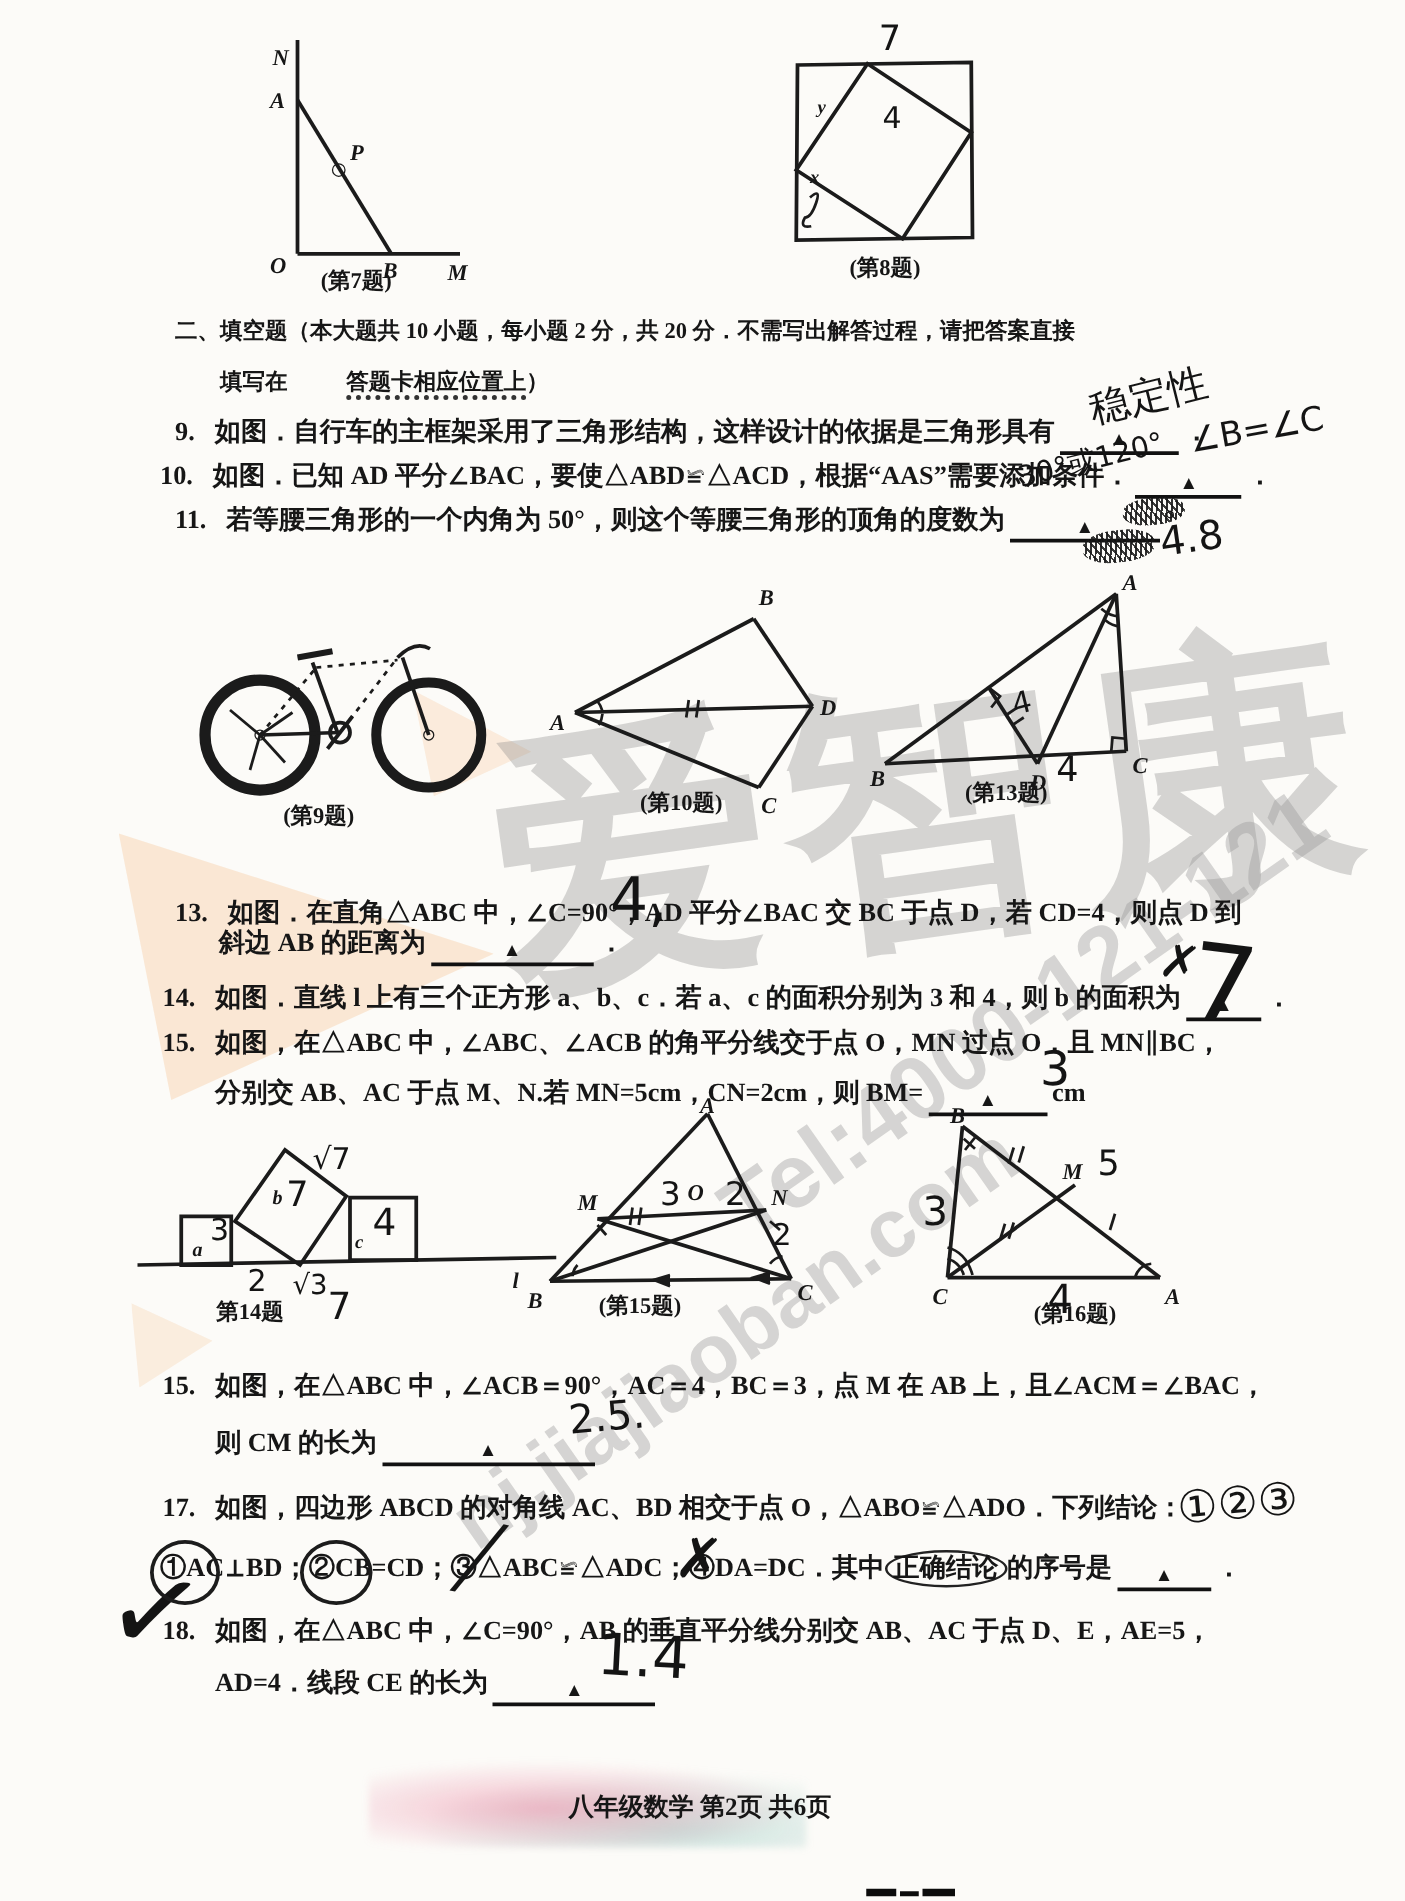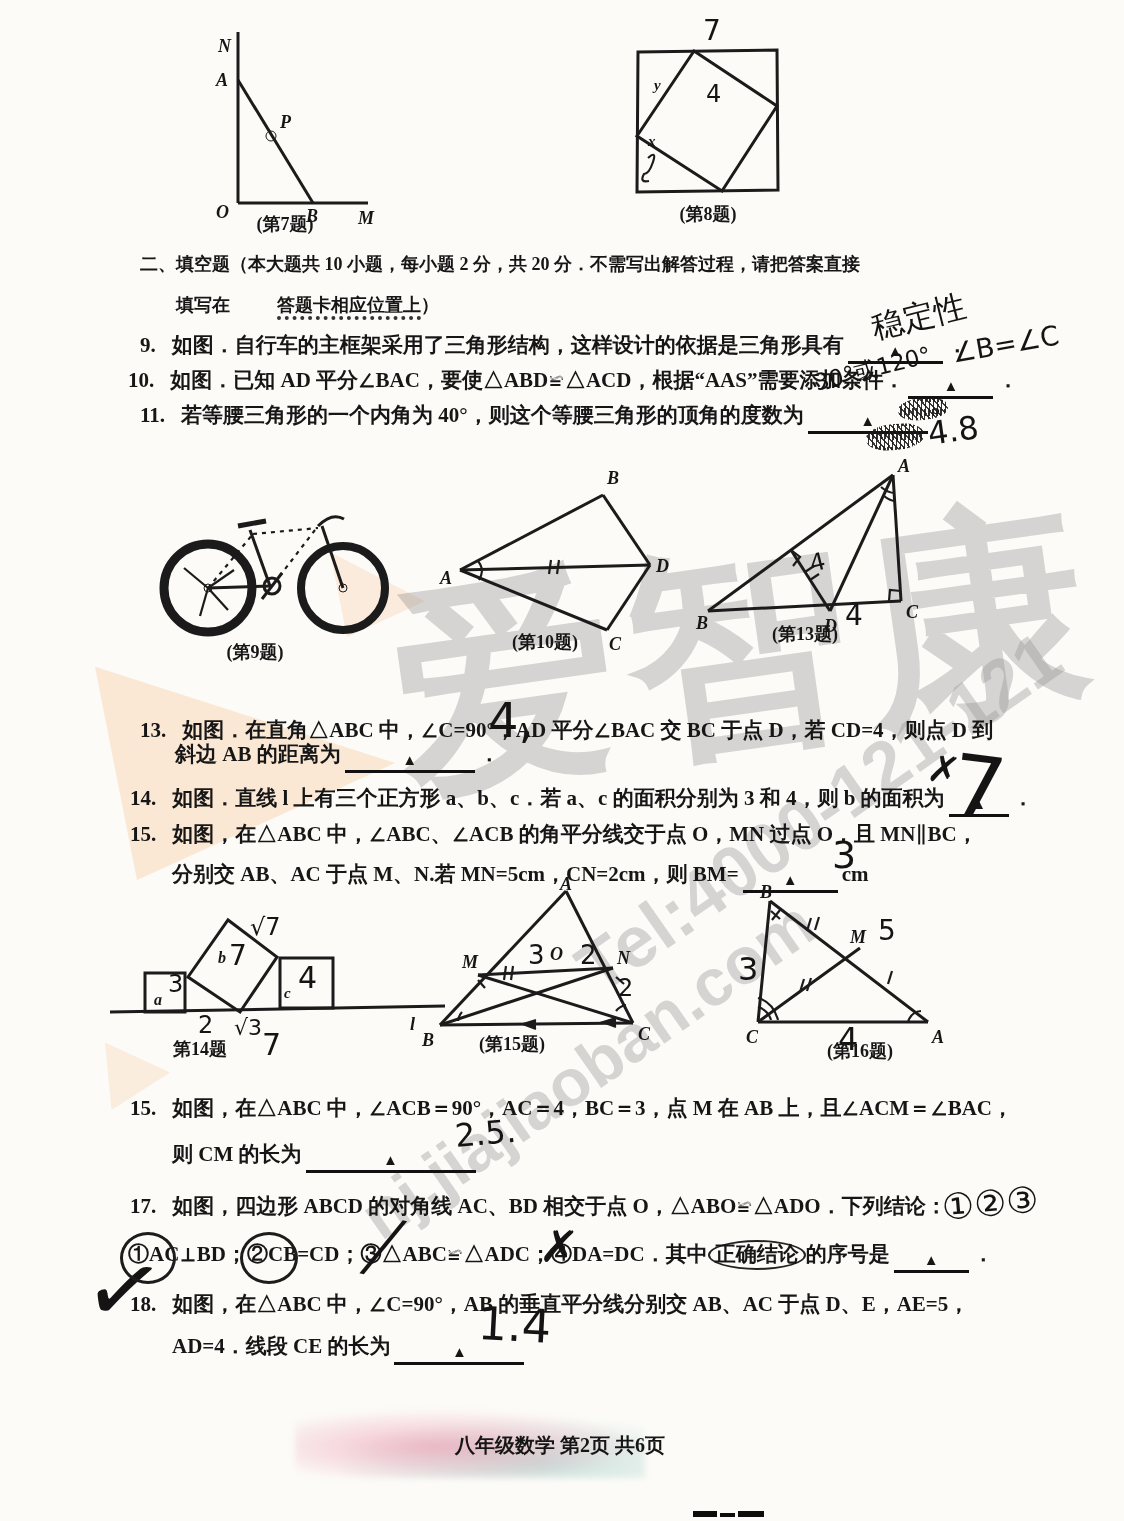--- a/index.html
+++ b/index.html
@@ -98,21 +98,21 @@
     <span>填写在</span><span class="em-dots">答题卡相应位置上</span><span>）</span>
   </div>
 
   <div class="q" style="left:140px;top:331px">
     <span class="qnum">9.</span><span>如图．自行车的主框架采用了三角形结构，这样设计的依据是三角形具有</span><span class="blank w95"><span class="tri">▲</span></span><span>．</span>
   </div>
   <div class="q" style="left:128px;top:366px">
     <span class="qnum">10.</span><span>如图．已知 AD 平分∠BAC，要使△ABD≌△ACD，根据“AAS”需要添加条件．</span><span class="blank w85"><span class="tri">▲</span></span><span>．</span>
   </div>
   <div class="q" style="left:140px;top:401px">
-    <span class="qnum">11.</span><span>若等腰三角形的一个内角为 40°，则这个等腰三角形的顶角的度数为</span><span class="blank w120"><span class="tri">▲</span></span><span>°</span>
+    <span class="qnum">11.</span><span>若等腰三角形的一个内角为 50°，则这个等腰三角形的顶角的度数为</span><span class="blank w120"><span class="tri">▲</span></span><span>°</span>
   </div>
 
   <svg class="fig" style="left:150px;top:468px" width="260" height="200">
     <circle cx="58" cy="120" r="44" style="stroke-width:9px"></circle>
     <circle cx="193" cy="120" r="42" style="stroke-width:8px"></circle>
     <circle class="dot" cx="58" cy="120" r="4"></circle>
       <circle class="dot" cx="193" cy="120" r="4"></circle>
     <g class="sw2">
       <line x1="58" y1="120" x2="34" y2="100"></line>
         <line x1="58" y1="120" x2="84" y2="102"></line>

